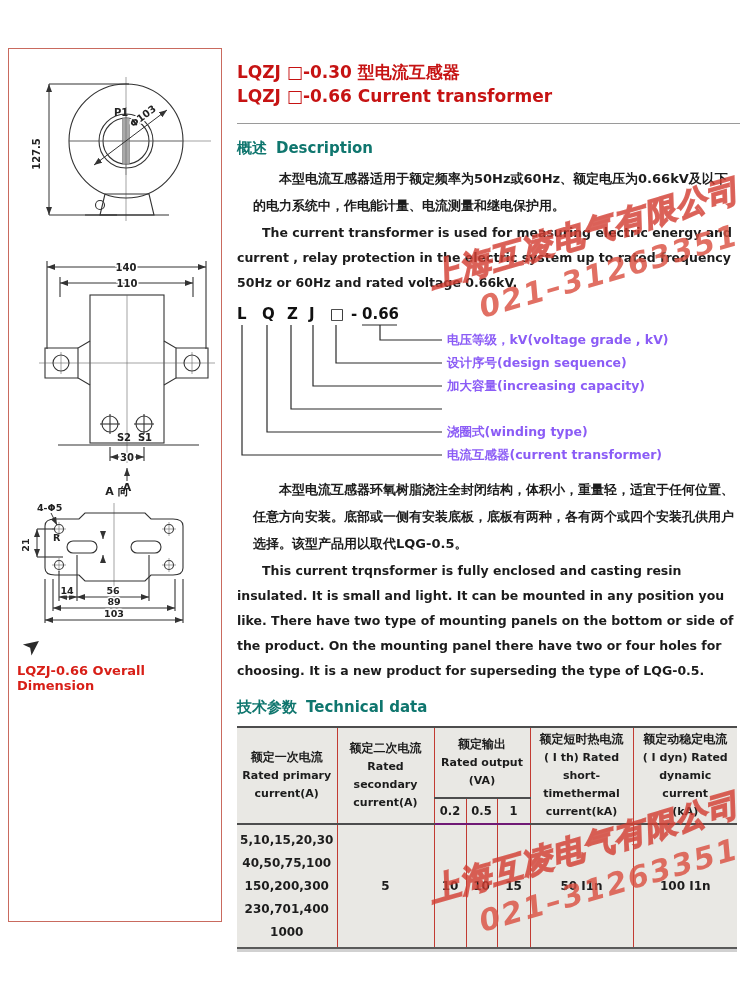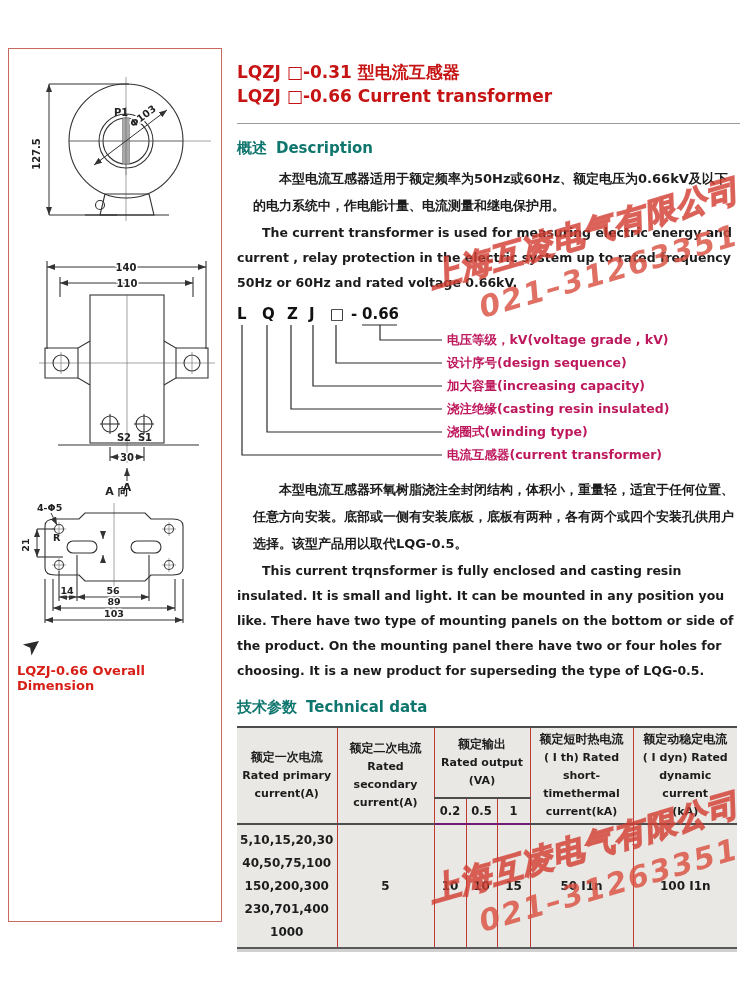--- a/index.html
+++ b/index.html
@@ -26,21 +26,21 @@
   .title{margin-top:60px;font-size:17px;line-height:24px;font-weight:bold;color:#c61313;}
   .rule{border:none;border-top:1px solid #9a9a9a;margin:15px 0 0 0;}
   .h2{margin-top:15px;font-size:15px;font-weight:bold;color:#0f766e;}
   .h2 .en{margin-left:9px;}
   .para-zh{margin:7px 0 0 16px;font-size:13px;font-weight:700;line-height:27px;text-indent:2em;}
   .para-en{margin:1px 0 0 0;font-size:12.5px;font-weight:700;line-height:25px;text-indent:2em;}
   
   .tdiag{position:relative;height:164px;margin-top:10px;}
   .tdiag .code span{position:absolute;top:0;font-size:15px;font-weight:bold;color:#111;}
   .tdiag svg{position:absolute;left:0;top:0;}
-  .tdiag .lbl{position:absolute;left:210px;font-size:12.5px;font-weight:700;color:#be185d;
+  .tdiag .lbl{position:absolute;left:210px;font-size:12.5px;font-weight:700;color:#8b5cf6;
               white-space:nowrap;}
   
   .ttable{margin-top:9px;border-collapse:collapse;width:500px;background:#e9e8e4;
           border-top:2px solid #4d4d4d;border-bottom:2px solid #5a5a5a;
           box-shadow:0 3px 0 rgba(0,0,0,.18);}
   .ttable td{text-align:center;vertical-align:middle;padding:2px 1px;}
   .ttable .rl{border-left:1px solid #c23b32;}
   .ttable .hz{font-size:12px;font-weight:bold;line-height:19px;}
   .ttable .he{font-size:11px;font-weight:bold;line-height:18px;}
   .ttable .subrow td{border-top:2px solid #4d4d4d;border-bottom:2px solid #701a75;
@@ -191,21 +191,21 @@
       <text class="dimlabel" x="101" y="136" font-size="9.5" text-anchor="middle">103</text>
     </svg>
 
     <span class="caption-arrow">➤</span>
     <div class="dims-caption">LQZJ-0.66 Overall Dimension</div>
   </div>
 
   <div class="right">
 
     <div class="title">
-      <div>LQZJ □-0.31 型电流互感器</div>
+      <div>LQZJ □-0.30 型电流互感器</div>
       <div>LQZJ □-0.66 Current transformer</div>
     </div>
     <hr class="rule">
 
     <div class="h2">
       <span>概述</span><span class="en">Description</span>
     </div>
     <p class="para-zh">本型电流互感器适用于额定频率为50Hz或60Hz、额定电压为0.66kV及以下的电力系统中，作电能计量、电流测量和继电保护用。</p>
     <p class="para-en">The current transformer is used for measuring electric energy and current , relay protection in the electric system up to rated frequency 50Hz or 60Hz and rated voltage 0.66kV.</p>
 
@@ -227,21 +227,20 @@
           <path d="M99,20 V58 H205"></path>
           <path d="M76,20 V81 H205"></path>
           <path d="M54,20 V104 H205"></path>
           <path d="M30,20 V127 H205"></path>
           <path d="M5,20 V150 H205"></path>
         </g>
       </svg>
       <div class="lbl" style="top:27px">电压等级，kV(voltage grade , kV)</div>
       <div class="lbl" style="top:50px">设计序号(design sequence)</div>
       <div class="lbl" style="top:73px">加大容量(increasing capacity)</div>
-      <div class="lbl" style="top:96px">浇注绝缘(casting resin insulated)</div>
       <div class="lbl" style="top:119px">浇圈式(winding type)</div>
       <div class="lbl" style="top:142px">电流互感器(current transformer)</div>
     </div>
 
     <p class="para-zh">本型电流互感器环氧树脂浇注全封闭结构，体积小，重量轻，适宜于任何位置、任意方向安装。底部或一侧有安装底板，底板有两种，各有两个或四个安装孔供用户选择。该型产品用以取代LQG-0.5。</p>
     <p class="para-en">This current trqnsformer is fully enclosed and casting resin insulated. It is small and light. It can be mounted in any position you like. There have two type of mounting panels on the bottom or side of the product. On the mounting panel there have two or four holes for choosing. It is a new product for superseding the type of LQG-0.5.</p>
 
     <div class="h2">
       <span>技术参数</span><span class="en">Technical data</span>
     </div>

